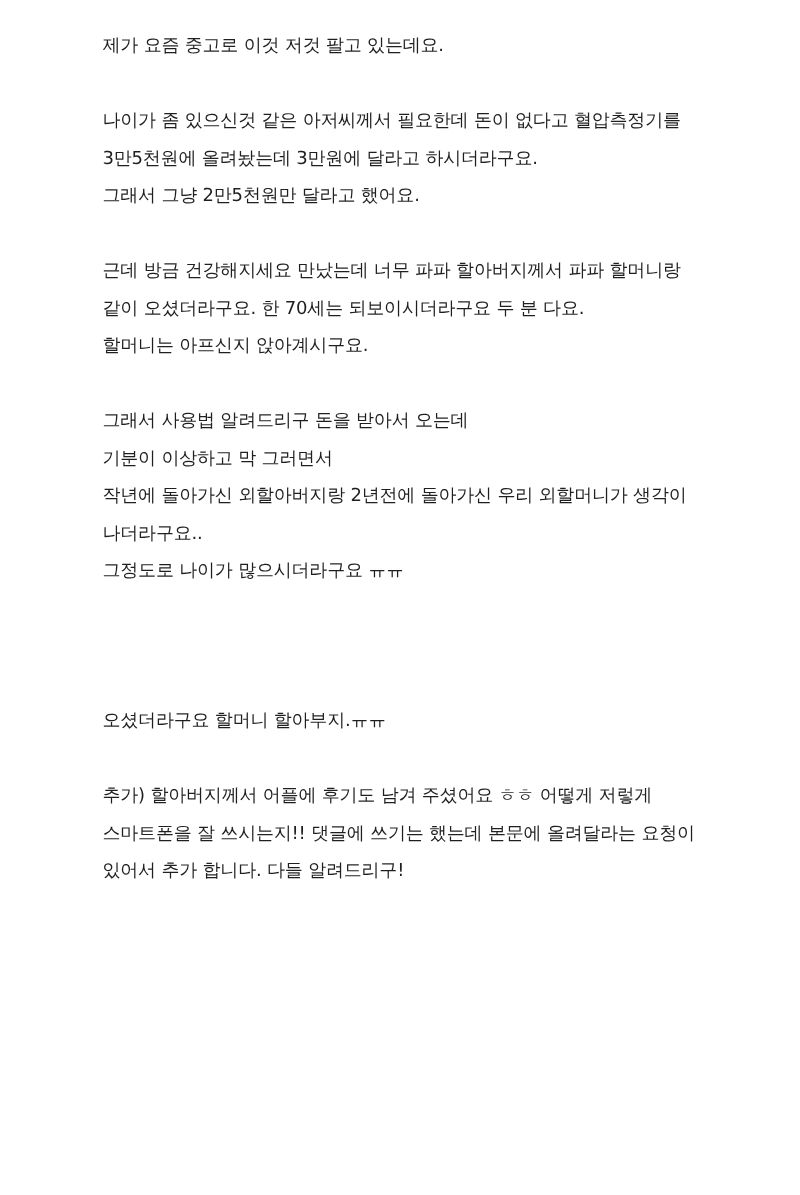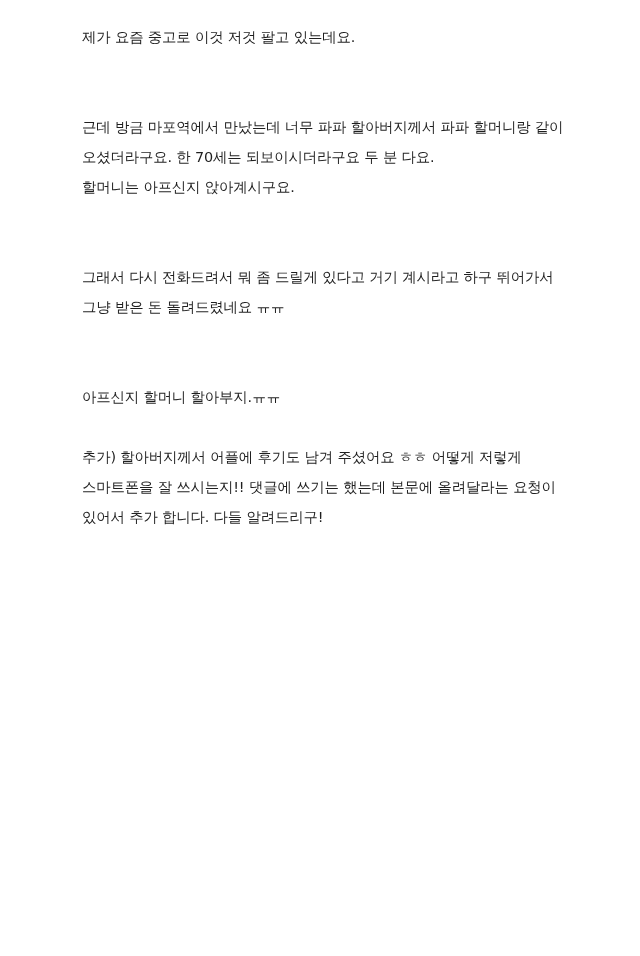--- a/index.html
+++ b/index.html
@@ -36,25 +36,30 @@
     height: 30px;
   }
 </style>
 </head>
 <body>
 
 <div class="page">
   <div class="post-body">
     <p class="para">제가 요즘 중고로 이것 저것 팔고 있는데요.</p>
     <div class="spacer"></div>
+    <p class="para">나이가 좀 있으신것 같은 아저씨께서 필요한데 돈이 없다고 혈압측정기를 3만5천원에 올려놨는데 3만원에 달라고 하시더라구요.
+그래서 그냥 2만5천원만 달라고 했어요.</p>
     <div class="spacer"></div>
-    <p class="para">근데 방금 마포역에서 만났는데 너무 파파 할아버지께서 파파 할머니랑 같이 오셨더라구요. 한 70세는 되보이시더라구요 두 분 다요.
+    <p class="para">근데 방금 건강해지세요 만났는데 너무 파파 할아버지께서 파파 할머니랑 같이 오셨더라구요. 한 70세는 되보이시더라구요 두 분 다요.
 할머니는 아프신지 앉아계시구요.</p>
     <div class="spacer"></div>
-    <div class="spacer"></div>
-    <p class="para">그래서 다시 전화드려서 뭐 좀 드릴게 있다고 거기 계시라고 하구 뛰어가서 그냥 받은 돈 돌려드렸네요 ㅠㅠ</p>
+    <p class="para">그래서 사용법 알려드리구 돈을 받아서 오는데
+기분이 이상하고 막 그러면서
+작년에 돌아가신 외할아버지랑 2년전에 돌아가신 우리 외할머니가 생각이 나더라구요..
+그정도로 나이가 많으시더라구요 ㅠㅠ</p>
     <div class="spacer"></div>
     <div class="spacer"></div>
-    <p class="para">아프신지 할머니 할아부지.ㅠㅠ</p>
+    <div class="spacer"></div>
+    <p class="para">오셨더라구요 할머니 할아부지.ㅠㅠ</p>
     <div class="spacer"></div>
     <p class="para">추가) 할아버지께서 어플에 후기도 남겨 주셨어요 ㅎㅎ 어떻게 저렇게 스마트폰을 잘 쓰시는지!! 댓글에 쓰기는 했는데 본문에 올려달라는 요청이 있어서 추가 합니다. 다들 알려드리구!</p>
   </div>
 </div>
 
 </body></html>

